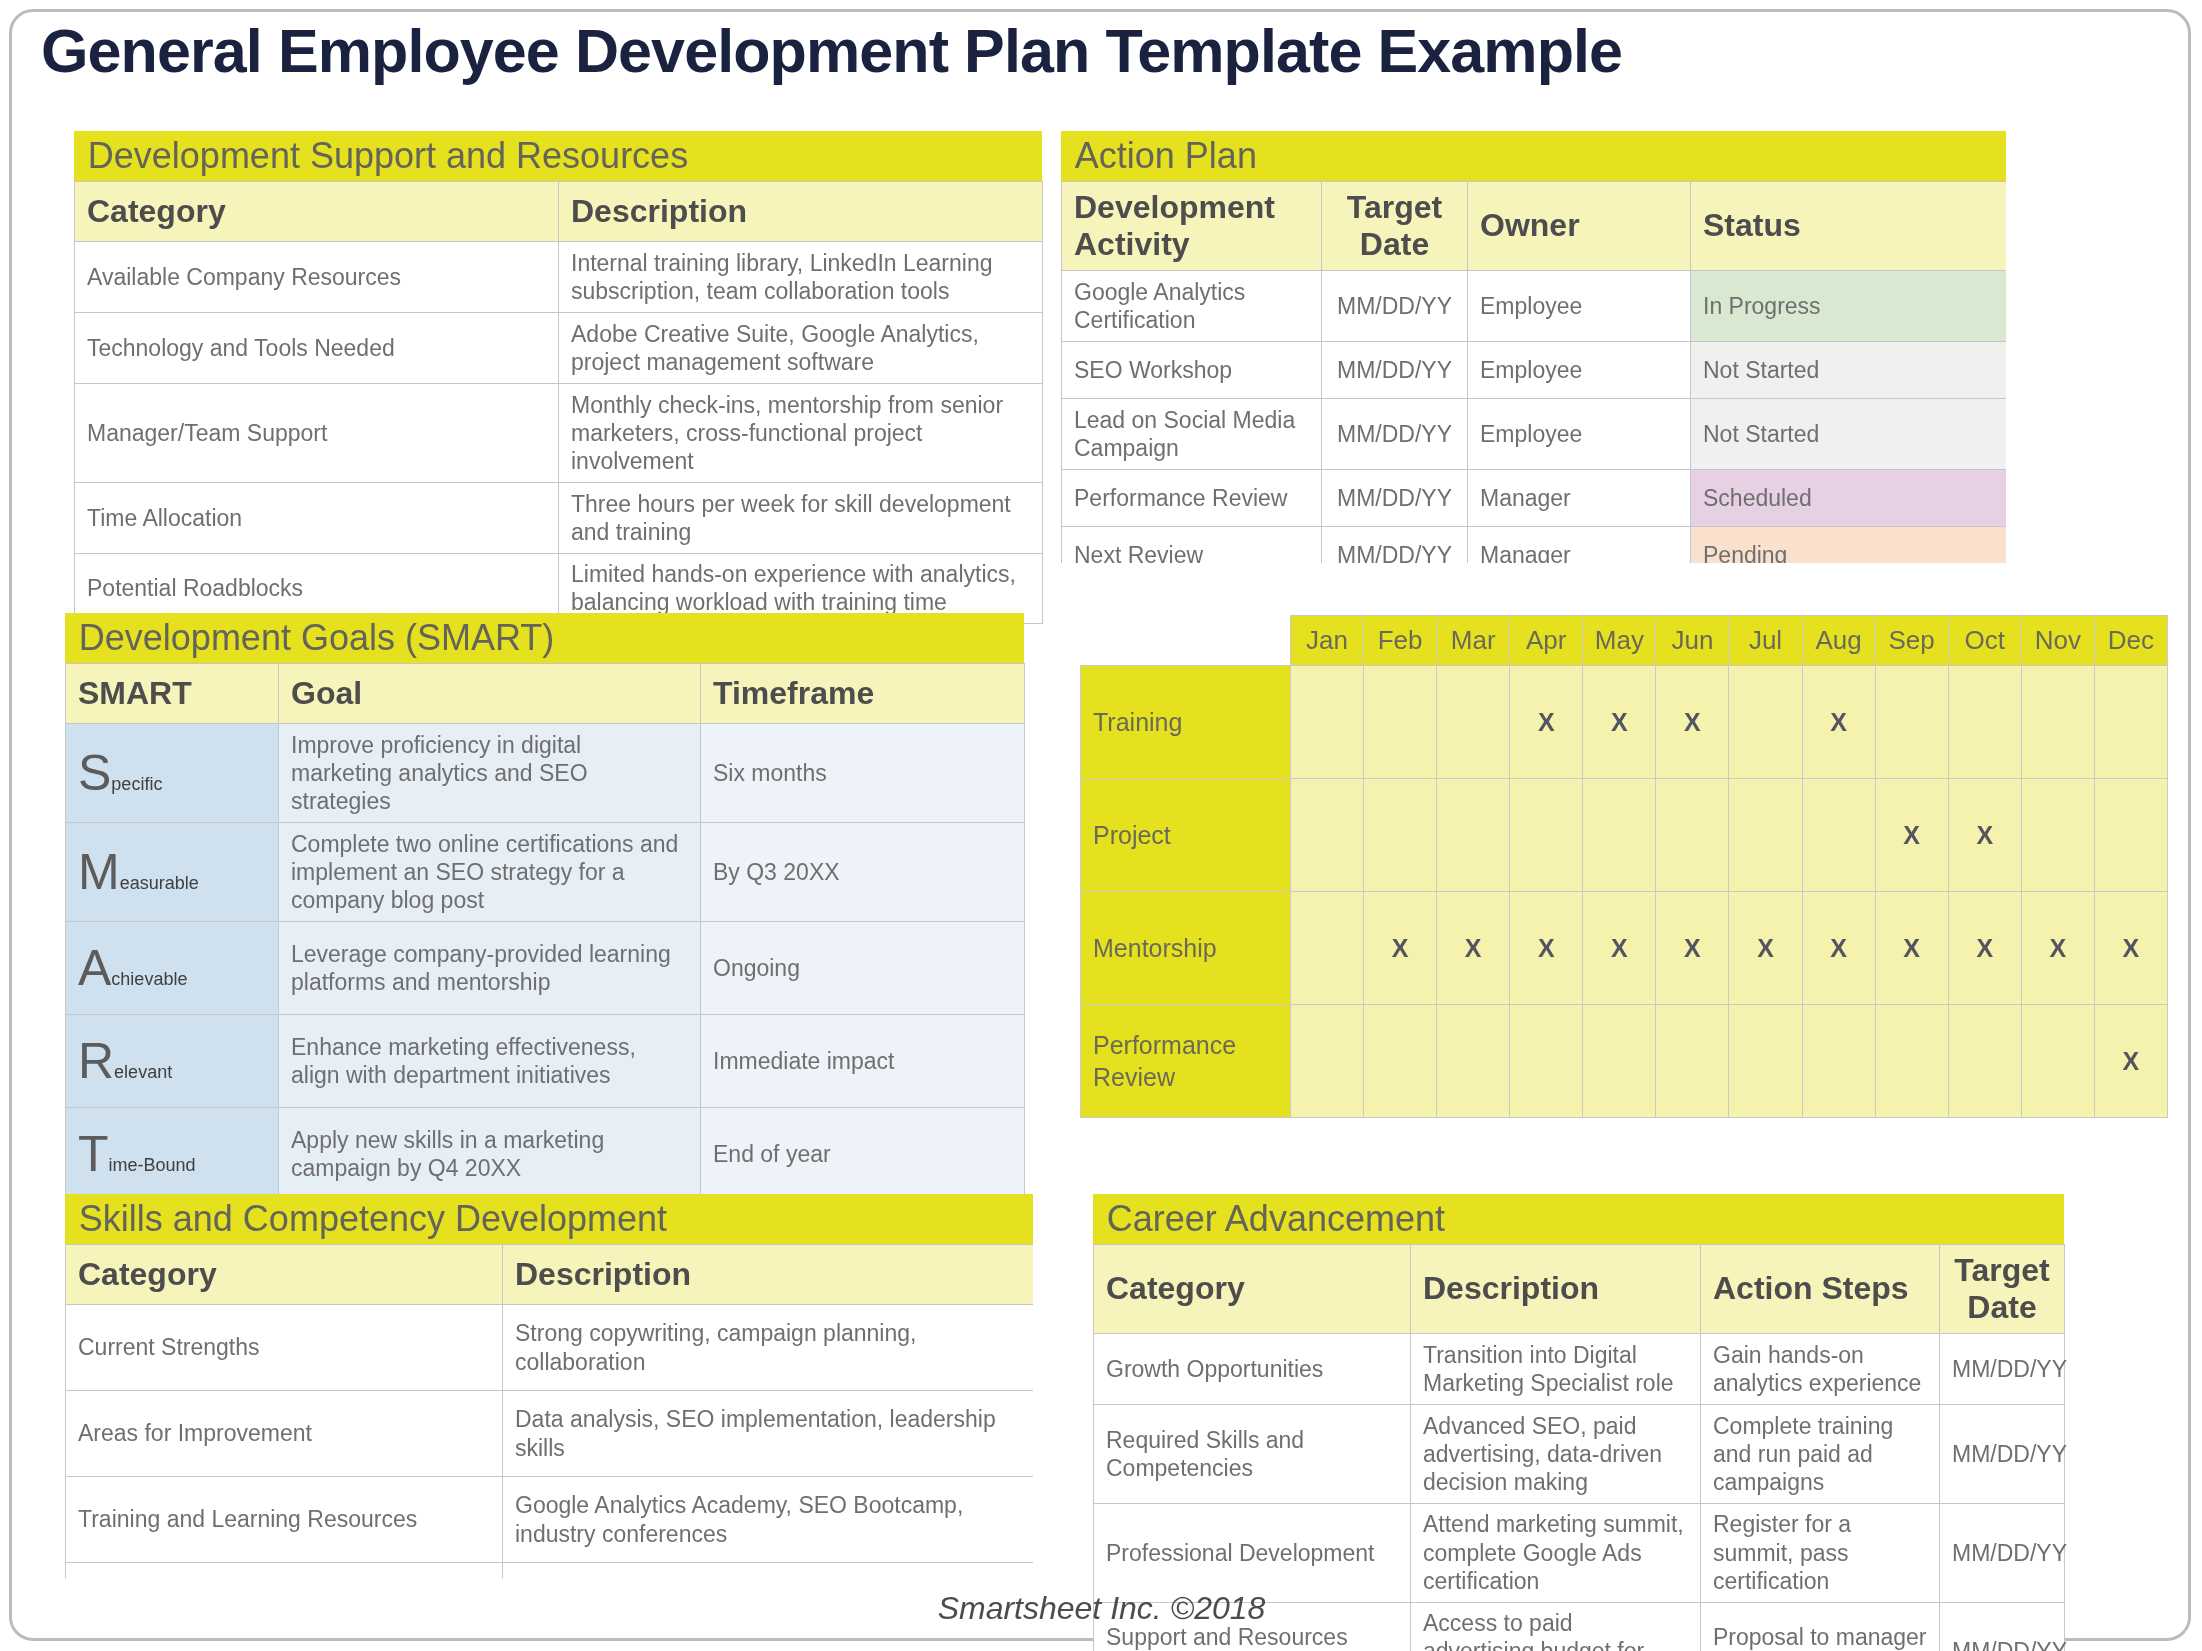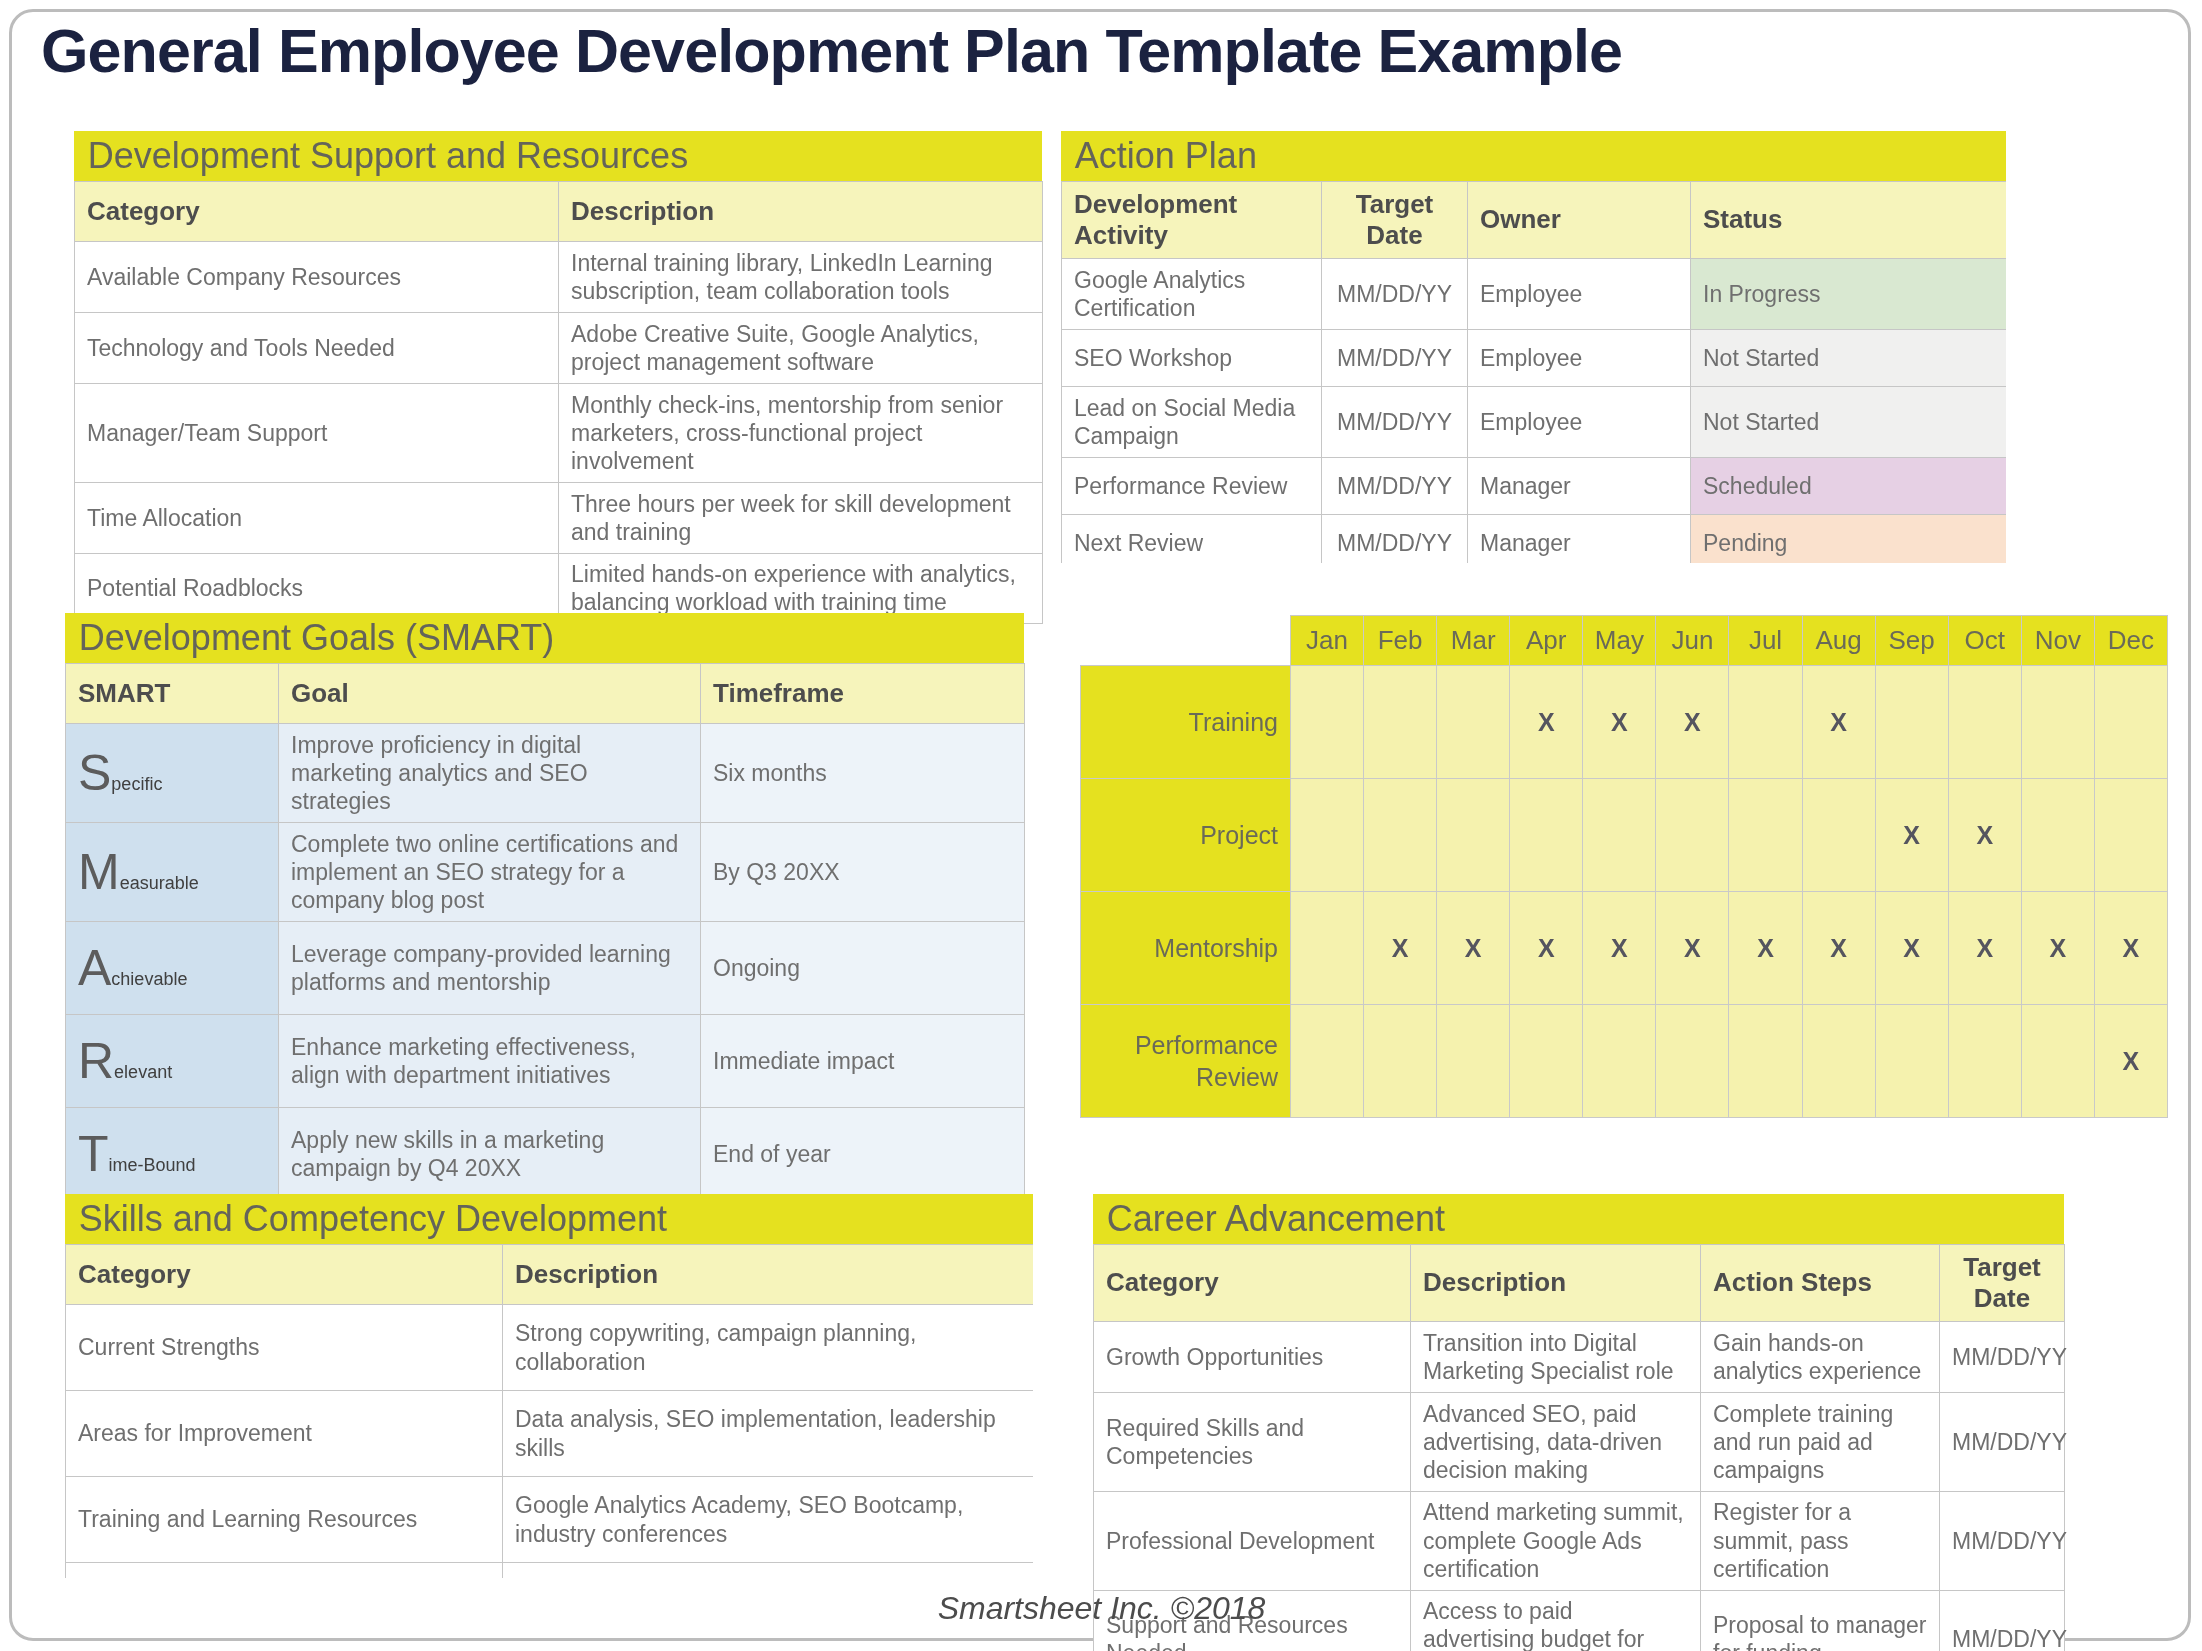--- a/index.html
+++ b/index.html
@@ -21,21 +21,21 @@
     background:#e5e11f;height:50px;display:flex;align-items:center;
     padding:0 13.8px;box-sizing:border-box;
     font-size:36px;color:#64645a;white-space:nowrap;overflow:hidden;
   }
   table.sheet{border-collapse:collapse;table-layout:fixed;width:100%;background:#fff;}
   table.sheet th,table.sheet td{
     border:1.7px solid #c6c6c6;padding:6.9px 12px;box-sizing:border-box;
     vertical-align:middle;text-align:left;
   }
   table.sheet thead th{
-    background:#f6f4bb;color:#4d4d4d;font-size:26px;font-weight:bold;height:60px;
+    background:#f6f4bb;color:#4d4d4d;font-size:32px;font-weight:bold;height:60px;
   }
   table.sheet td{color:#6f6f6f;font-size:23px;line-height:1.22;}
   .clip{overflow:hidden;}
 
   
   .support td{height:62px;}
   .skills td{height:86px;}
   .partial td{height:17px;padding:0;}
 
   
@@ -53,21 +53,21 @@
   
   table.sched{border-collapse:collapse;table-layout:fixed;width:1088px;background:#fff;}
   table.sched th,table.sched td{border:1.7px solid #c9c9c9;box-sizing:border-box;}
   table.sched thead th{
     height:50px;background:#e5e11f;color:#6a6a58;font-size:26px;font-weight:normal;
     text-align:center;padding:0;
   }
   table.sched th.corner{border:none;background:#ffffff;width:210px;}
   table.sched th.rowlabel{
     background:#e5e11f;color:#6a6a58;font-size:25px;font-weight:normal;
-    text-align:right;padding:8.6px 12px;line-height:1.3;
+    text-align:left;padding:8.6px 12px;line-height:1.3;
   }
   table.sched td.mark{
     height:113px;background:#f5f2ae;color:#55555f;
     font-size:25px;font-weight:bold;text-align:center;
   }
 
   
   .career td{height:62px;font-size:22.4px;}
   .career thead th{font-size:25px;}
 

